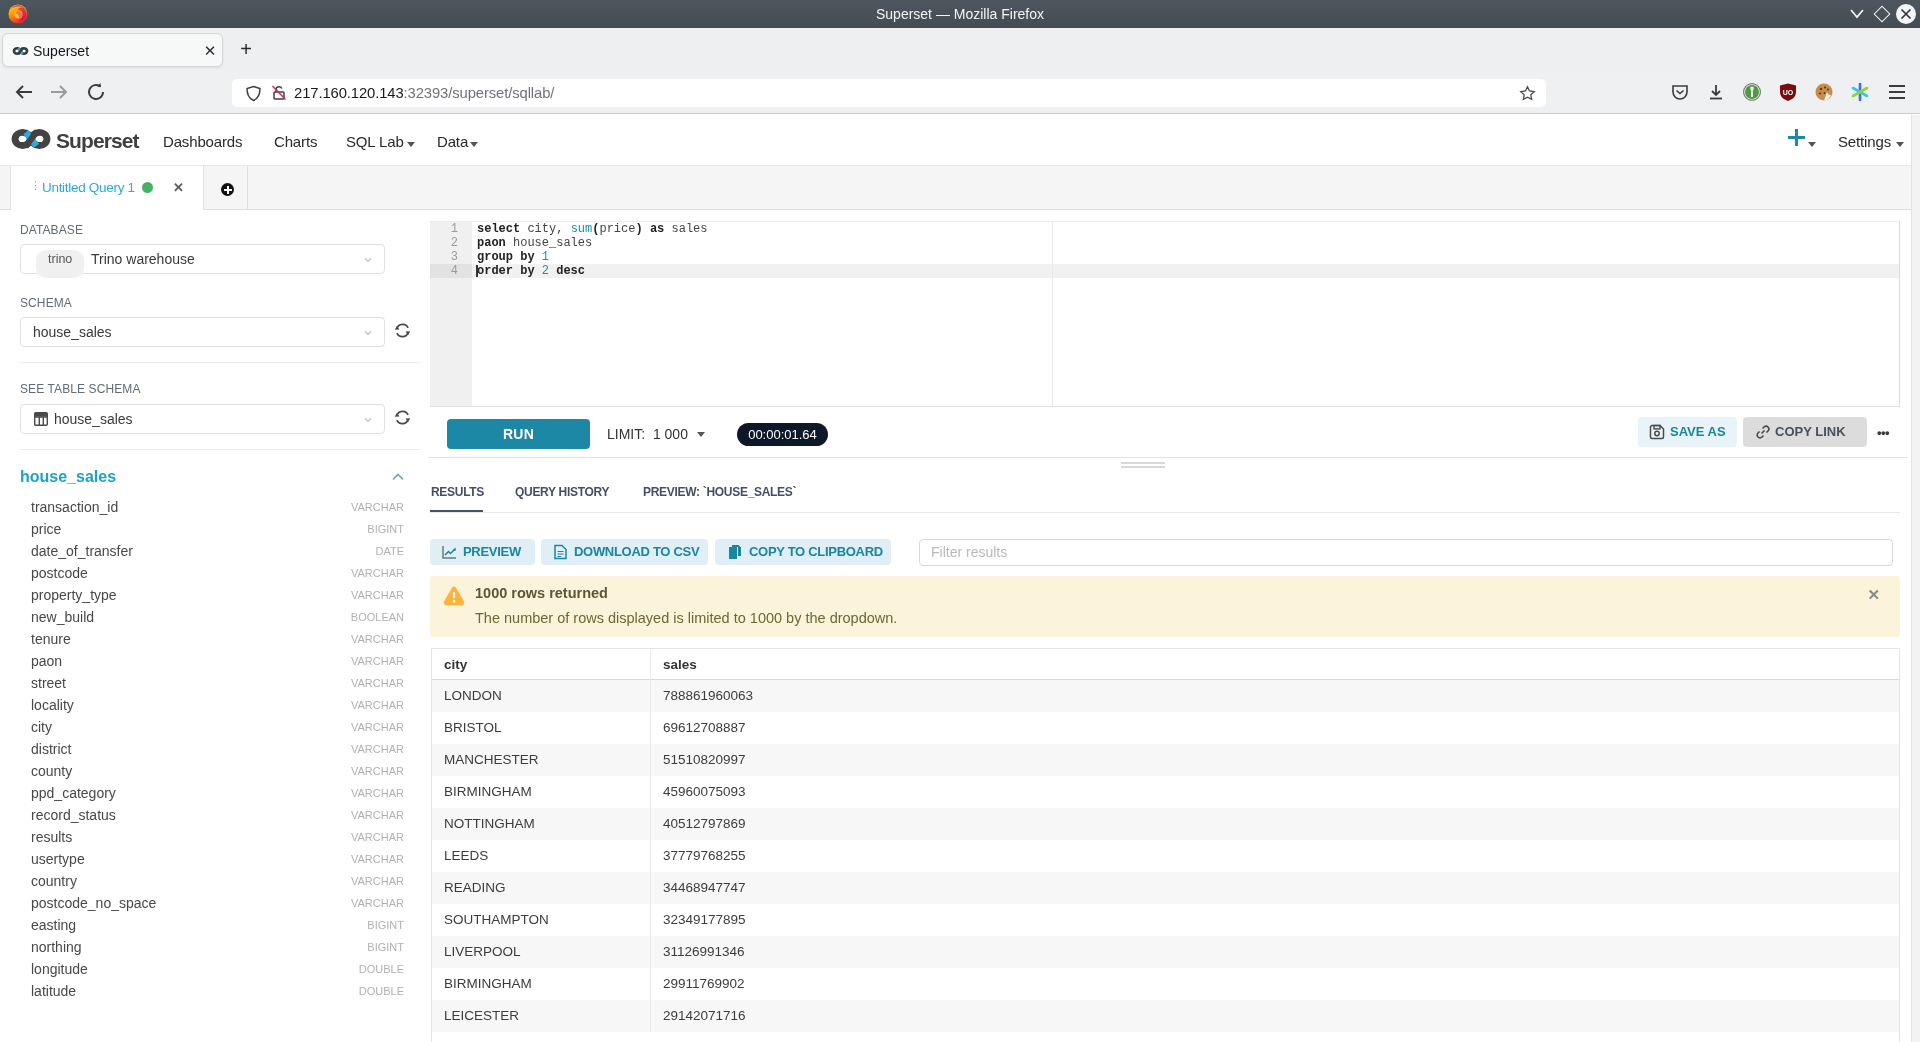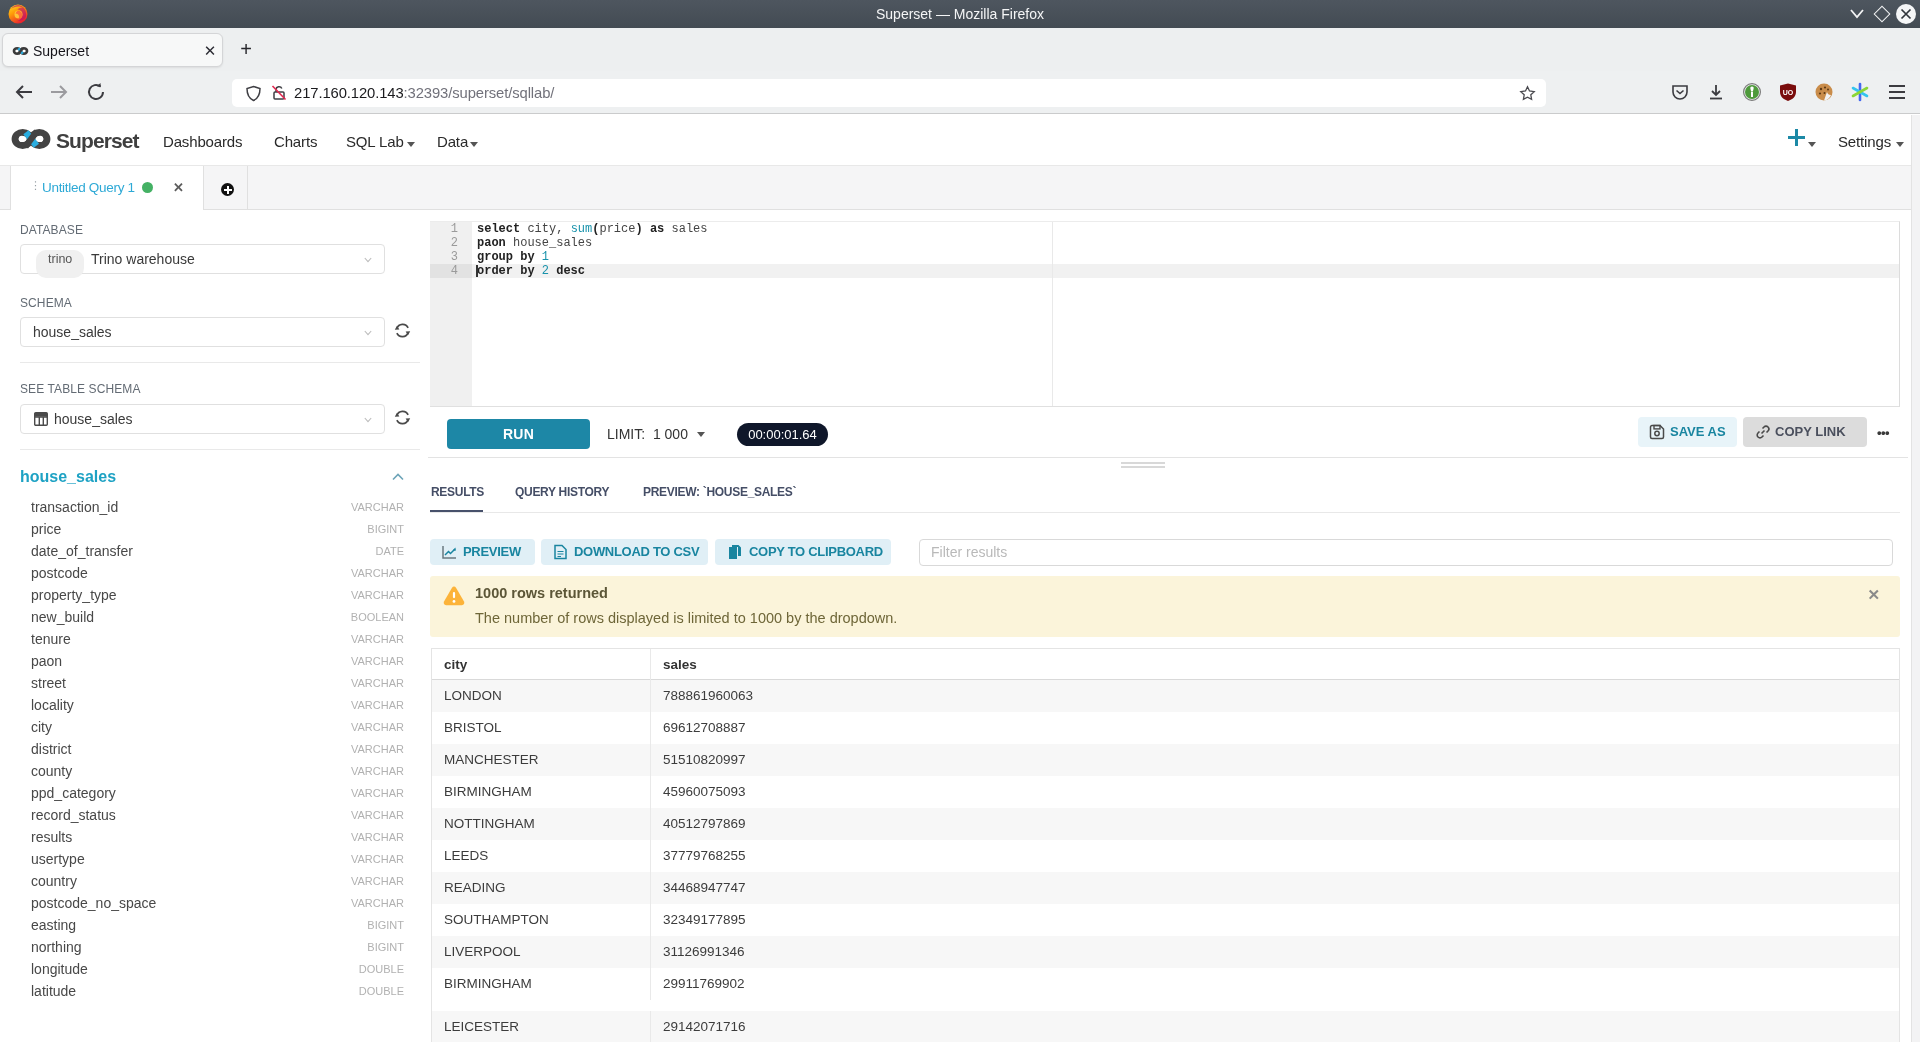--- a/index.html
+++ b/index.html
@@ -495,18 +495,18 @@
       <span class="rcell2">32349177895</span>
     </div>
     <div class="rrow odd" style="top:287px;">
       <span class="rcell1">LIVERPOOL</span>
       <span class="rcell2">31126991346</span>
     </div>
     <div class="rrow " style="top:319px;">
       <span class="rcell1">BIRMINGHAM</span>
       <span class="rcell2">29911769902</span>
     </div>
-    <div class="rrow odd" style="top:351px;margin-top:11px;">
+    <div class="rrow odd" style="top:351px;">
       <span class="rcell1">LEICESTER</span>
       <span class="rcell2">29142071716</span>
     </div>
   </div>
 <div id="scrollstrip"></div>
 
 </body></html>

